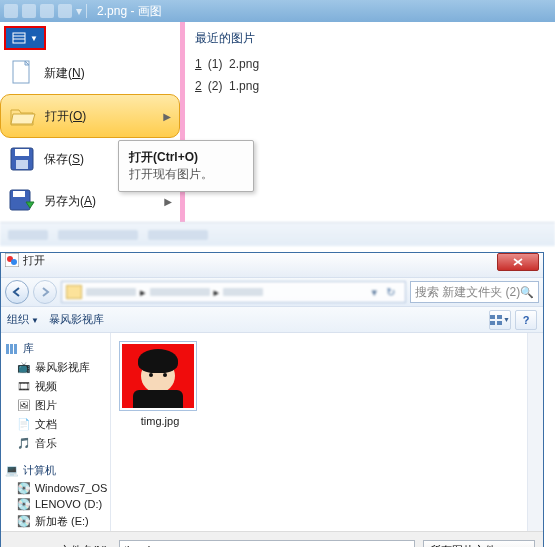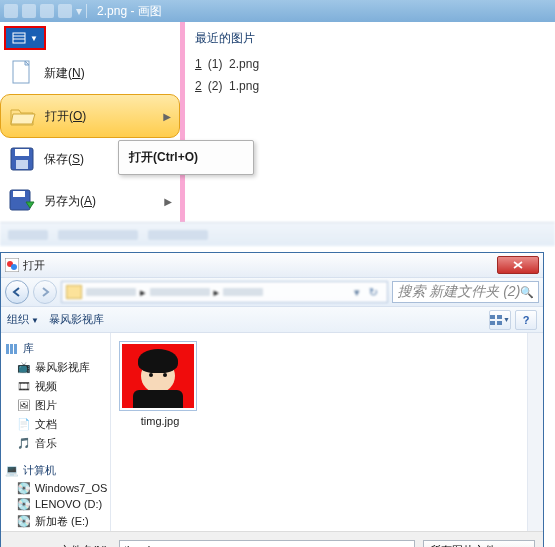--- a/index.html
+++ b/index.html
@@ -36,21 +36,21 @@
     .tooltip .tt-title{font-weight:700;margin-bottom:0;color:#1a1a1a}
     .tooltip .tt-body{color:#555;line-height:1.4}
 
     .blurredbar{background:linear-gradient(#eaf1f9,#d9e6f4);height:24px;border-top:1px solid #c6d3e2;display:flex;align-items:center;padding:0 8px;gap:10px;filter:blur(1px);opacity:.7}
     .blurredbar span{background:#bfd1e6;height:10px;border-radius:2px;display:inline-block}
 
     .paint-wrap{position:relative;width:555px;}
 
     
     .dialog{width:544px;border:1px solid #3b6ea5;margin-top:6px;font-size:11px}
-    .dlg-titlebar{display:flex;align-items:center;height:24px;background:linear-gradient(#fdfdfe,#e7eef7);padding:0 4px}
+    .dlg-titlebar{display:flex;height:24px;background:linear-gradient(#fdfdfe,#e7eef7);padding:0 4px}
     .dlg-titlebar .ico{width:14px;height:14px;margin-right:4px}
     .dlg-title{flex:0 0 auto;color:#222}
     .dlg-close{margin-left:auto;width:42px;height:18px;background:linear-gradient(#e98b88,#c9302c);border:1px solid #a02824;border-radius:2px;display:flex;align-items:center;justify-content:center;color:#fff;font-weight:700}
 
     .dlg-nav{display:flex;align-items:center;height:30px;background:linear-gradient(#f6f9fc,#e6eef8);border-top:1px solid #d6e0ee;border-bottom:1px solid #d6e0ee;padding:2px 4px;gap:4px}
     .nav-btn{width:24px;height:24px;border-radius:12px;border:1px solid #8faccd;background:linear-gradient(#fefeff,#d2e2f4);display:flex;align-items:center;justify-content:center;color:#2b5a93}
     .nav-btn.disabled{opacity:.5}
     .addr{flex:1;height:22px;border:1px solid #a8bdd8;background:#fff;display:flex;align-items:center;padding:0 4px;filter:blur(1px);opacity:.85;gap:4px}
     .addr .fld{width:16px;height:14px;background:#ffe08a;border:1px solid #d1a93b}
     .addr .crumb{background:#d5dde6;height:8px;border-radius:1px;display:inline-block}
@@ -169,20 +169,21 @@
 
     <div class="right-col">
       <div class="rc-title">最近的图片</div>
       <div class="rc-item"><u>1</u>(<span>1</span>)&nbsp;&nbsp;<span>2.png</span></div>
       <div class="rc-item"><u>2</u>(<span>2</span>)&nbsp;&nbsp;<span>1.png</span></div>
     </div>
   </div>
 
   <div class="tooltip">
     <div class="tt-title">打开(Ctrl+O)</div>
+    <div class="tt-body">打开现有图片。</div>
   </div>
 
   <div class="blurredbar">
     <span style="width:40px"></span>
       <span style="width:80px"></span>
       <span style="width:60px"></span>
   </div>
 </div>
 
 <div class="dialog">
@@ -217,21 +218,21 @@
       <span class="fld"></span>
       <span class="crumb" style="width:50px"></span>
         <span>▸</span>
       <span class="crumb" style="width:60px"></span>
         <span>▸</span>
       <span class="crumb" style="width:40px"></span>
       <span class="dd">▾</span>
       <span class="ref">↻</span>
     </div>
     <div class="searchbox">
-      <span style="font-style:italic;font-size:14px;overflow:hidden;white-space:nowrap">搜索 新建文件夹 (2)</span>
+      <span style="font-size:12px;overflow:hidden;white-space:nowrap">搜索 新建文件夹 (2)</span>
       <span class="mag">🔍</span>
     </div>
   </div>
 
   <div class="dlg-toolbar">
     <span class="tool-link"><span>组织</span><span class="dd">▼</span></span>
     <span class="tool-link">暴风影视库</span>
     <div class="tool-right">
       <span class="tool-ic">
           <svg width="12" height="10">

